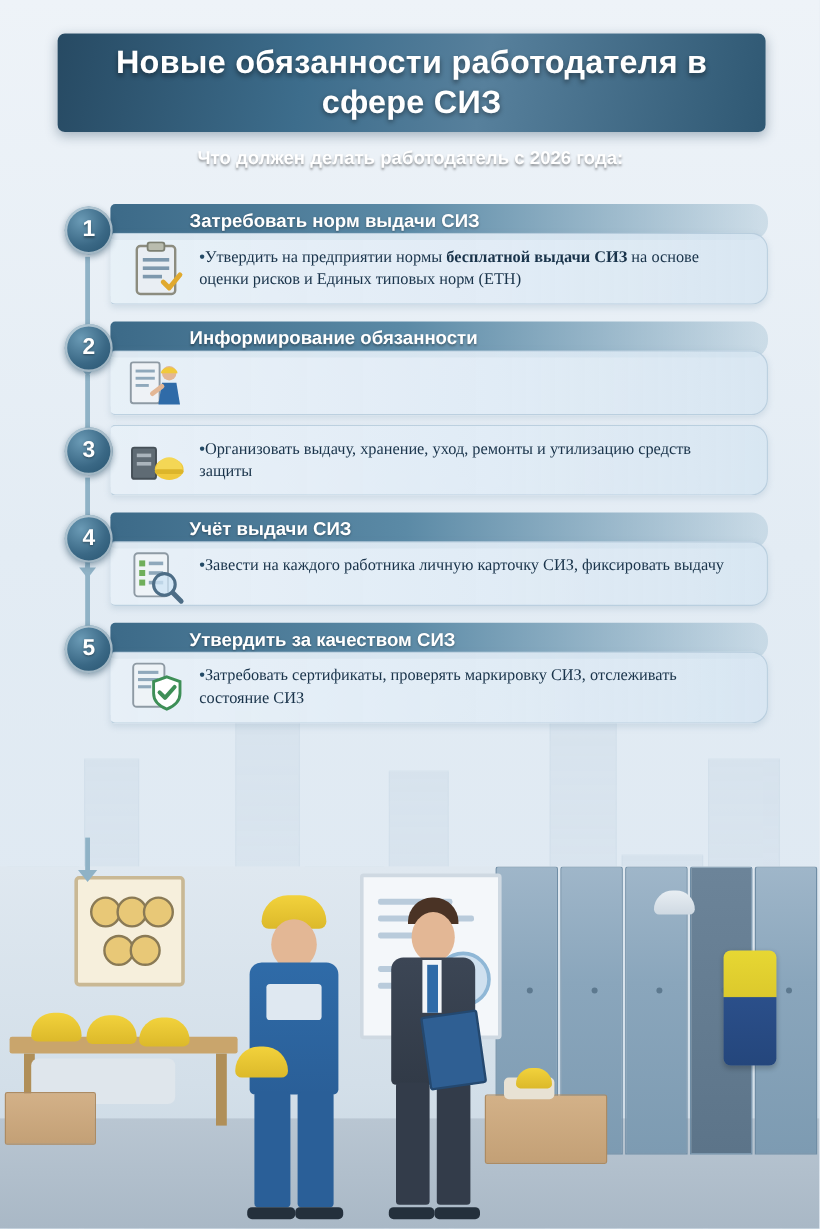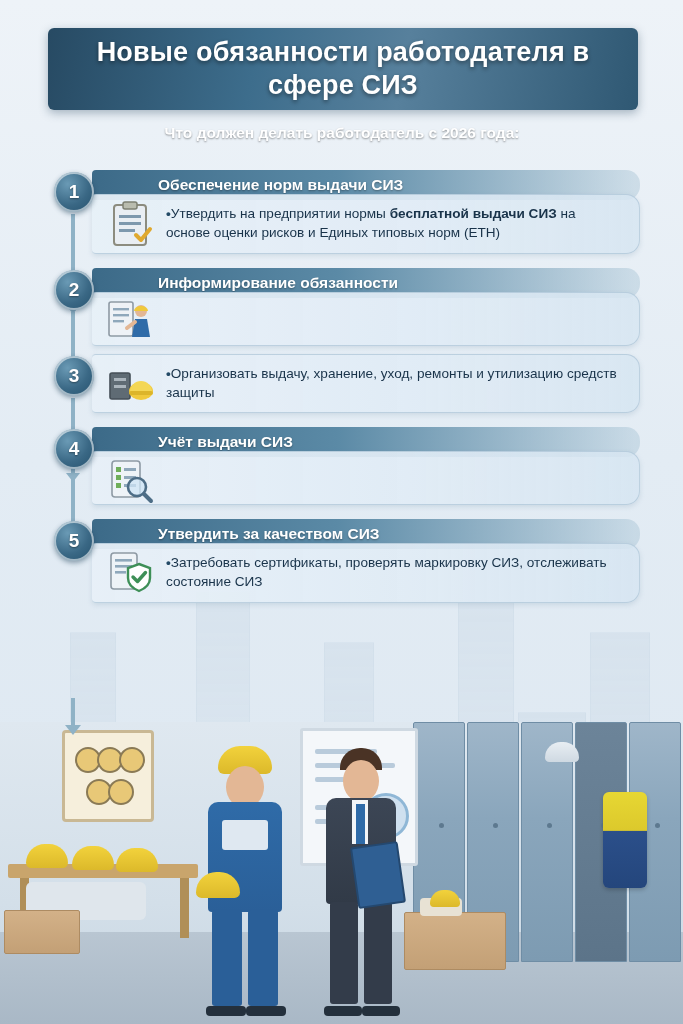--- a/index.html
+++ b/index.html
@@ -123,20 +123,21 @@
     border-left: none;
     box-shadow: 0 2px 5px rgba(120,150,172,0.22);
     padding: 9px 16px 10px 74px;
     box-sizing: border-box;
   }
   .step-body p {
     margin: 0;
     color: #19334a;
     font-size: 13.6px;
     line-height: 1.42;
+    font-family: Liberation Serif, serif;
   }
   .step-body p .bold {
     font-weight: bold;
   }
   .bullet {
     color: #234a66;
     font-weight: bold;
   }
   
   .rail {
@@ -362,21 +363,21 @@
     </div>
 
     <div class="steps">
 
       <div class="step">
         <div class="rail">
           <div class="num-badge">1</div>
           <div class="connector" style="height:92px;"></div>
         </div>
         <div class="step-header">
-          <span class="htxt">Обеспечение норм выдачи СИЗ</span>
+          <span class="htxt">Затребовать норм выдачи СИЗ</span>
         </div>
         <div class="step-body">
           <svg class="step-icon" viewBox="0 0 50 46">
             <rect x="8" y="4" width="32" height="40" rx="3" fill="#e9eef3" stroke="#8c8c7f" stroke-width="2"></rect>
             <rect x="17" y="1" width="14" height="7" rx="2" fill="#b9bcae" stroke="#7d8072" stroke-width="1.5"></rect>
             <rect x="13" y="14" width="22" height="3" fill="#7d98ad"></rect>
             <rect x="13" y="21" width="22" height="3" fill="#7d98ad"></rect>
             <rect x="13" y="28" width="16" height="3" fill="#7d98ad"></rect>
             <path d="M30 34 l5 5 l9 -11" stroke="#e0a92e" stroke-width="4" fill="none" stroke-linecap="round" stroke-linejoin="round"></path>
           </svg>
@@ -441,20 +442,23 @@
             <rect x="6" y="3" width="28" height="36" rx="3" fill="#eef3f7" stroke="#8e9aa4" stroke-width="1.6"></rect>
             <rect x="10" y="9" width="5" height="5" fill="#6fae5a"></rect>
             <rect x="10" y="17" width="5" height="5" fill="#6fae5a"></rect>
             <rect x="10" y="25" width="5" height="5" fill="#6fae5a"></rect>
             <rect x="18" y="10" width="12" height="3" fill="#8fa8bb"></rect>
             <rect x="18" y="18" width="12" height="3" fill="#8fa8bb"></rect>
             <rect x="18" y="26" width="12" height="3" fill="#8fa8bb"></rect>
             <circle cx="31" cy="29" r="9" fill="rgba(205,228,245,0.75)" stroke="#4d6d86" stroke-width="2.6"></circle>
             <path d="M38 36 l7 7" stroke="#4d6d86" stroke-width="4" stroke-linecap="round"></path>
           </svg>
+          <p>
+            <span class="bullet">•</span><span>Завести на каждого работника личную карточку СИЗ, фиксировать выдачу</span>
+          </p>
         </div>
       </div>
 
       <div class="step">
         <div class="rail">
           <div class="num-badge">5</div>
         </div>
         <div class="step-header">
           <span class="htxt">Утвердить за качеством СИЗ</span>
         </div>

